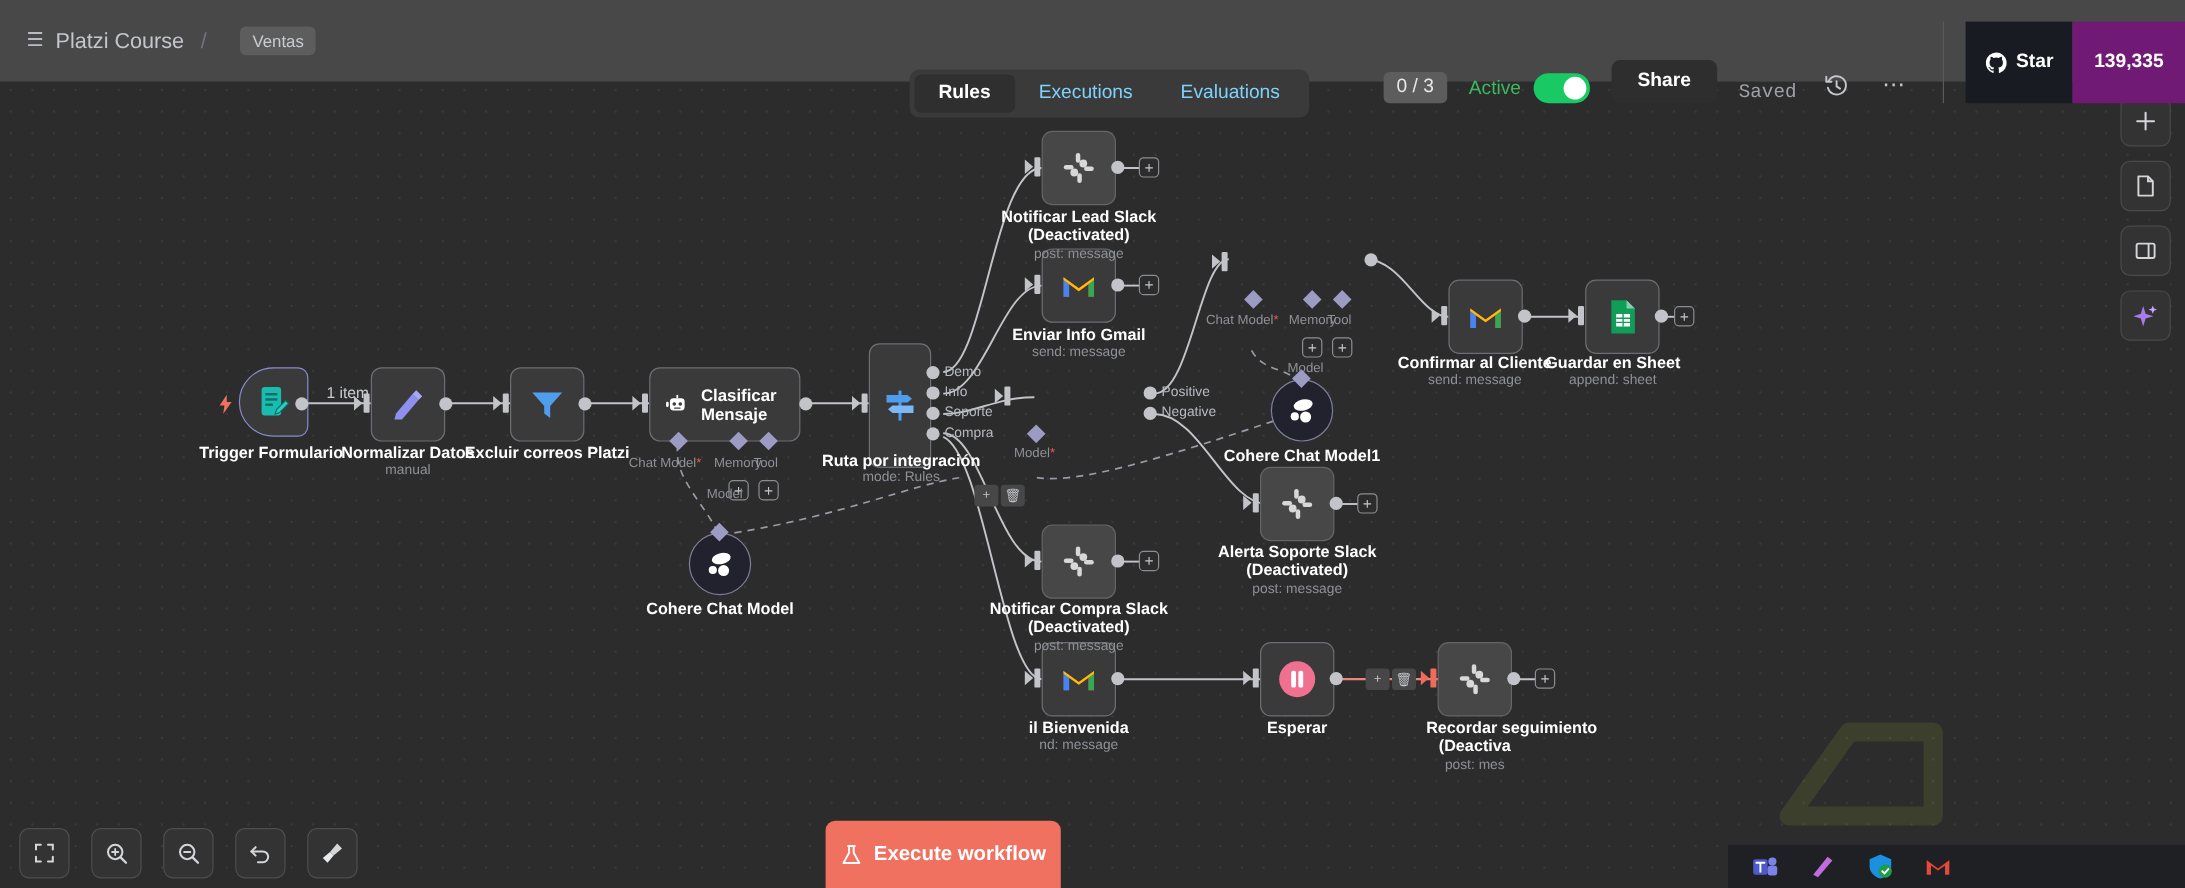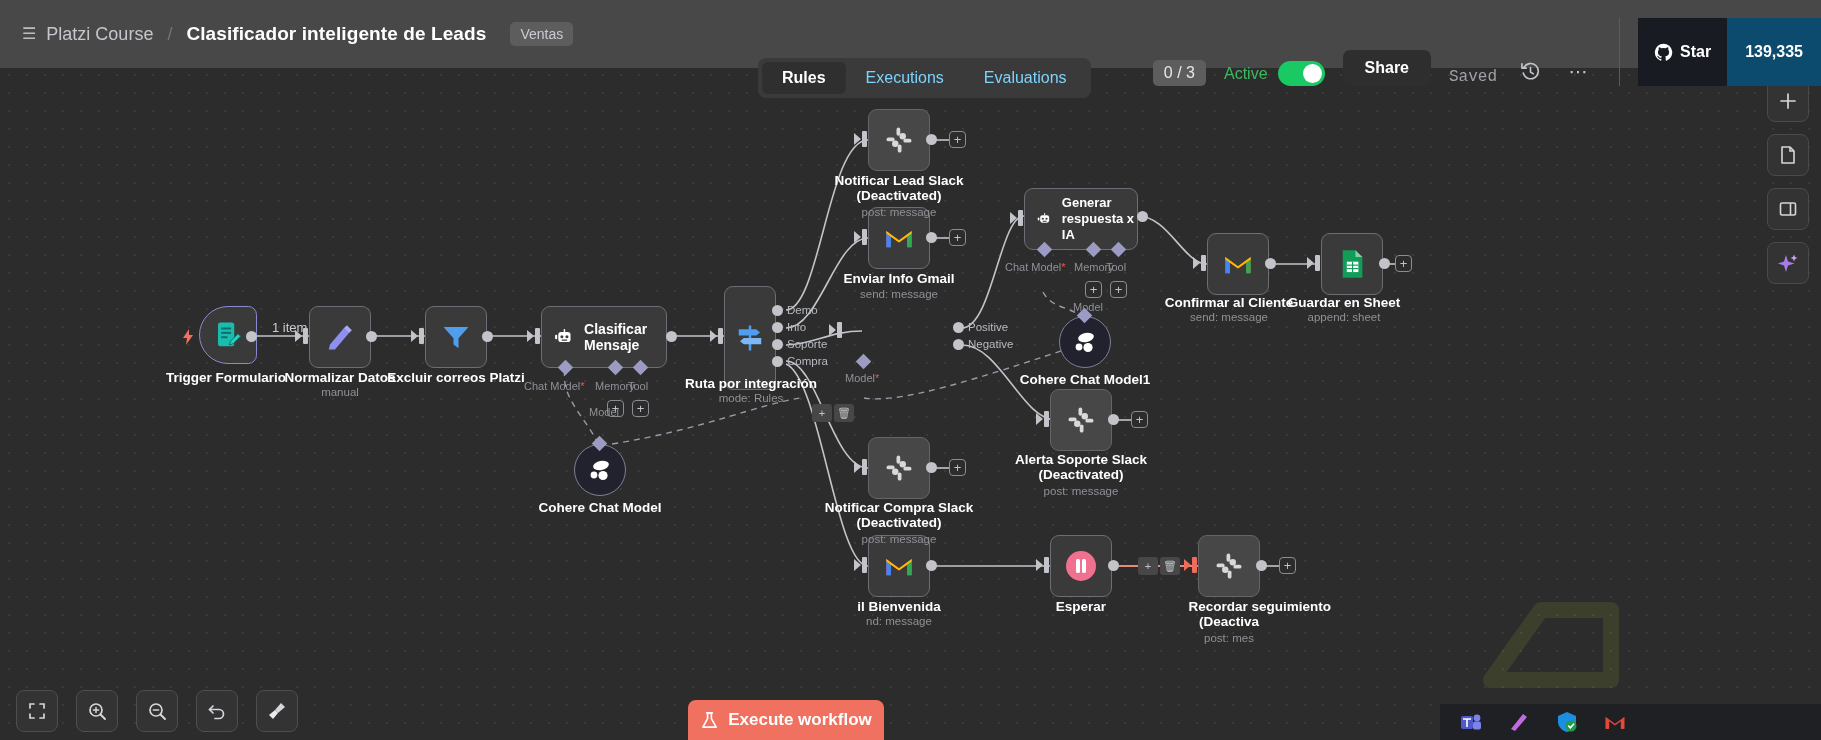--- a/index.html
+++ b/index.html
@@ -53,21 +53,21 @@
   }
   .hdr-divider { width: 1px; height: 68px; background: #5a5a5a; margin-left: 8px; }
   .gh {
     display: flex; align-items: stretch; height: 68px; margin-top: 36px;
   }
   .gh-star {
     background: #181c22; color: #fff; display: flex; align-items: center; gap: 7px;
     padding: 0 16px; font-size: 16px; font-weight: 600; cursor: pointer;
   }
   .gh-count {
-    background: #0c4a6e; color: #fff; display: flex; align-items: center;
+    background: #701a75; color: #fff; display: flex; align-items: center;
     padding: 0 18px; font-size: 16px; font-weight: 600; cursor: pointer;
   }
 
   
   .tabbar {
     position: absolute; top: 58px; left: 758px; z-index: 41;
     background: #3a3a3a; border-radius: 8px; display: flex; padding: 4px;
   }
   .tab { padding: 7px 20px; border-radius: 6px; font-size: 16px; color: #7dd3fc; cursor: pointer; }
   .tab.active { background: #2f2f2f; color: #fff; font-weight: 600; }
@@ -155,21 +155,21 @@
   }
 
   
   .btoolbar { position: absolute; left: 16px; bottom: 8px; display: flex; gap: 18px; z-index: 30; }
   .tbtn {
     width: 42px; height: 42px; border: 1px solid #4e4e4e; border-radius: 8px;
     background: #333; display: flex; align-items: center; justify-content: center;
     cursor: pointer; color: #d4d6da;
   }
   .exec-btn {
-    position: absolute; left: 688px; bottom: 0px; width: 196px; height: 40px;
+    position: absolute; left: 688px; bottom: 0px; width: 196px; height: 56px;
     background: #f0715f; color: #fff; border: none; border-radius: 8px 8px 0 0;
     font-size: 17px; font-weight: 700; display: flex; align-items: center;
     justify-content: center; gap: 9px; cursor: pointer; z-index: 30;
   }
   
   .rrail { position: absolute; right: 12px; top: 32px; display: flex; flex-direction: column; gap: 12px; z-index: 30; }
   .rbtn {
     width: 42px; height: 42px; border: 1px solid #4a4a4a; border-radius: 8px;
     background: #333; display:flex; align-items:center; justify-content:center;
     color: #d4d6da; cursor: pointer;
@@ -365,31 +365,20 @@
 
     <div class="inport" style="left:837px; top:274px;"></div>
     <div class="port" style="left:953px; top:274px;"></div>
     <div class="outlabel" style="left:968px; top:273px;">Positive</div>
     <div class="port" style="left:953px; top:291px;"></div>
     <div class="outlabel" style="left:968px; top:290px;">Negative</div>
     <div class="subport" style="left:858px; top:308px;"></div>
     <div class="subport-lbl" style="left:845px; top:324px;">Model<span class="req">*</span></div>
     <div class="node-label" style="left:900px; top:316px; opacity:0;">Analizar sentimiento</div>
 
-    <div class="node wide" style="left:1024px; top:140px; width:114px;">
-      <svg width="28" height="24" viewBox="0 0 28 24">
-        <rect x="6" y="5" width="17" height="14" rx="4" fill="#fff"></rect>
-        <circle cx="11" cy="11.5" r="2.1" fill="#3a3a3a"></circle>
-        <circle cx="18" cy="11.5" r="2.1" fill="#3a3a3a"></circle>
-        <rect x="10.5" y="15.5" width="8" height="1.6" rx=".8" fill="#3a3a3a"></rect>
-        <rect x="13.5" y="1" width="2" height="4" fill="#fff"></rect>
-        <rect x="1.5" y="9" width="3" height="6" rx="1.4" fill="#fff"></rect>
-      </svg>
-      <span class="node-title" style="white-space:pre-line; font-size:13px">Generar respuesta x IA</span>
-    </div>
     <div class="inport" style="left:1018px; top:162px;"></div>
     <div class="port" style="left:1137px; top:163px;"></div>
     <div class="subport" style="left:1039px; top:196px;"></div>
     <div class="subport-lbl" style="left:1005px; top:213px;">Chat Model<span class="req">*</span></div>
     <div class="subport" style="left:1088px; top:196px;"></div>
     <div class="subport-lbl" style="left:1074px; top:213px;">Memory</div>
     <div class="subplus" style="left:1085px; top:233px;">+</div>
     <div class="subport" style="left:1113px; top:196px;"></div>
     <div class="subport-lbl" style="left:1106px; top:213px;">Tool</div>
     <div class="subplus" style="left:1110px; top:233px;">+</div>
@@ -626,21 +615,20 @@
         <path d="M20 9 V18 H24 V4 Z" fill="#e04b3c"></path>
       </svg>
     </div>
   </div>
 
   <div class="header">
     <div class="bc">
       <span class="bc-icon">☰</span>
       <span class="bc-proj">Platzi Course</span>
       <span class="bc-sep">/</span>
-      <span class="bc-title">Clasificador inteligente de Leads</span>
       <span class="bc-tag">Ventas</span>
     </div>
 
     <div class="hdr-right">
       <span class="counter">0 / 3</span>
       <div class="active-wrap">
         <span class="active-label">Active</span>
         <div class="toggle"></div>
       </div>
       <button class="share-btn">Share</button>

